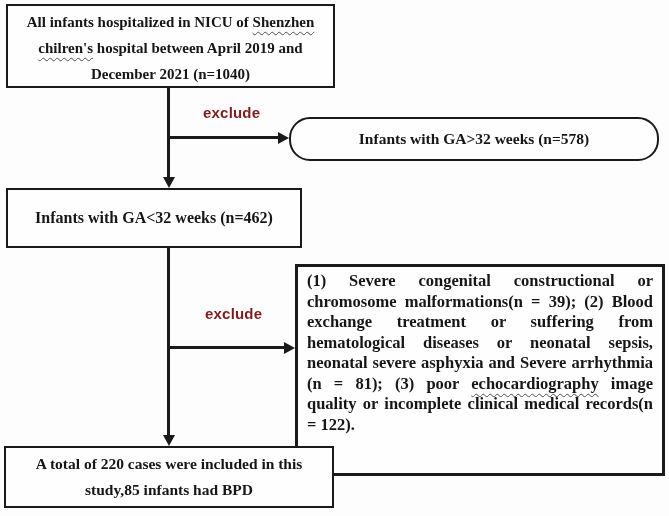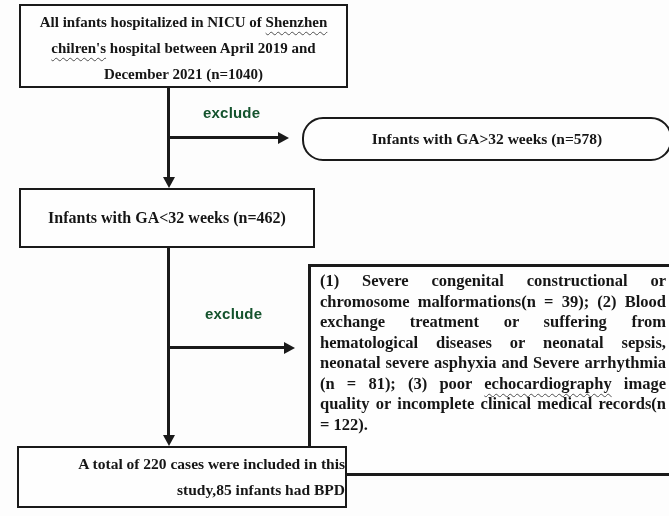--- a/index.html
+++ b/index.html
@@ -12,21 +12,20 @@
     color: #141414;
     overflow: hidden;
   }
   .box {
     position: absolute;
     box-sizing: border-box;
     border: 2px solid #1a1a1a;
     background: #fefefe;
     font-weight: bold;
     color: #161616;
-    margin-left: 13px;
   }
   .center-flex {
     display: flex;
     align-items: center;
     justify-content: center;
     text-align: center;
   }
   #box-top {
     left: 6px; top: 4px; width: 329px; height: 84px;
     text-align: center;
@@ -47,21 +46,21 @@
   #box-exclusion {
     left: 295px; top: 264px; width: 370px; height: 212px;
     border-width: 3px;
     font-size: 16.5px;
     line-height: 20.5px;
     padding: 4px 9px;
     text-align: justify;
   }
   #box-bottom {
     left: 4px; top: 446px; width: 330px; height: 62px;
-    text-align: right;
+    text-align: center;
     font-size: 15.5px;
     line-height: 26px;
     padding-top: 3px;
   }
   #box-bottom .line { white-space: nowrap; }
   .squiggle {
     text-decoration: underline;
     text-decoration-style: wavy;
     text-decoration-color: #4f4f4f;
     text-decoration-thickness: 1px;
@@ -79,21 +78,21 @@
     position: absolute; width: 0; height: 0;
     border-top: 6px solid transparent;
     border-bottom: 6px solid transparent;
     border-left: 11px solid #1a1a1a;
   }
   .exclude-label {
     position: absolute;
     font-family: "Liberation Sans", "DejaVu Sans", sans-serif;
     font-size: 15px;
     font-weight: 600;
-    color: #14532d;
+    color: #7f1d1d;
     letter-spacing: 0.2px;
   }
   #exclude-1 { left: 203px; top: 104px; }
   #exclude-2 { left: 205px; top: 305px; }
   #vline-1 { left: 167px; top: 88px;  height: 90px; }
   #ahead-1v { left: 163px; top: 177px; }
   #hline-1 { left: 168px; top: 136px; width: 110px; }
   #ahead-1h { left: 278px; top: 132px; }
   #vline-2 { left: 167px; top: 248px; height: 188px; }
   #ahead-2v { left: 163px; top: 435px; }

